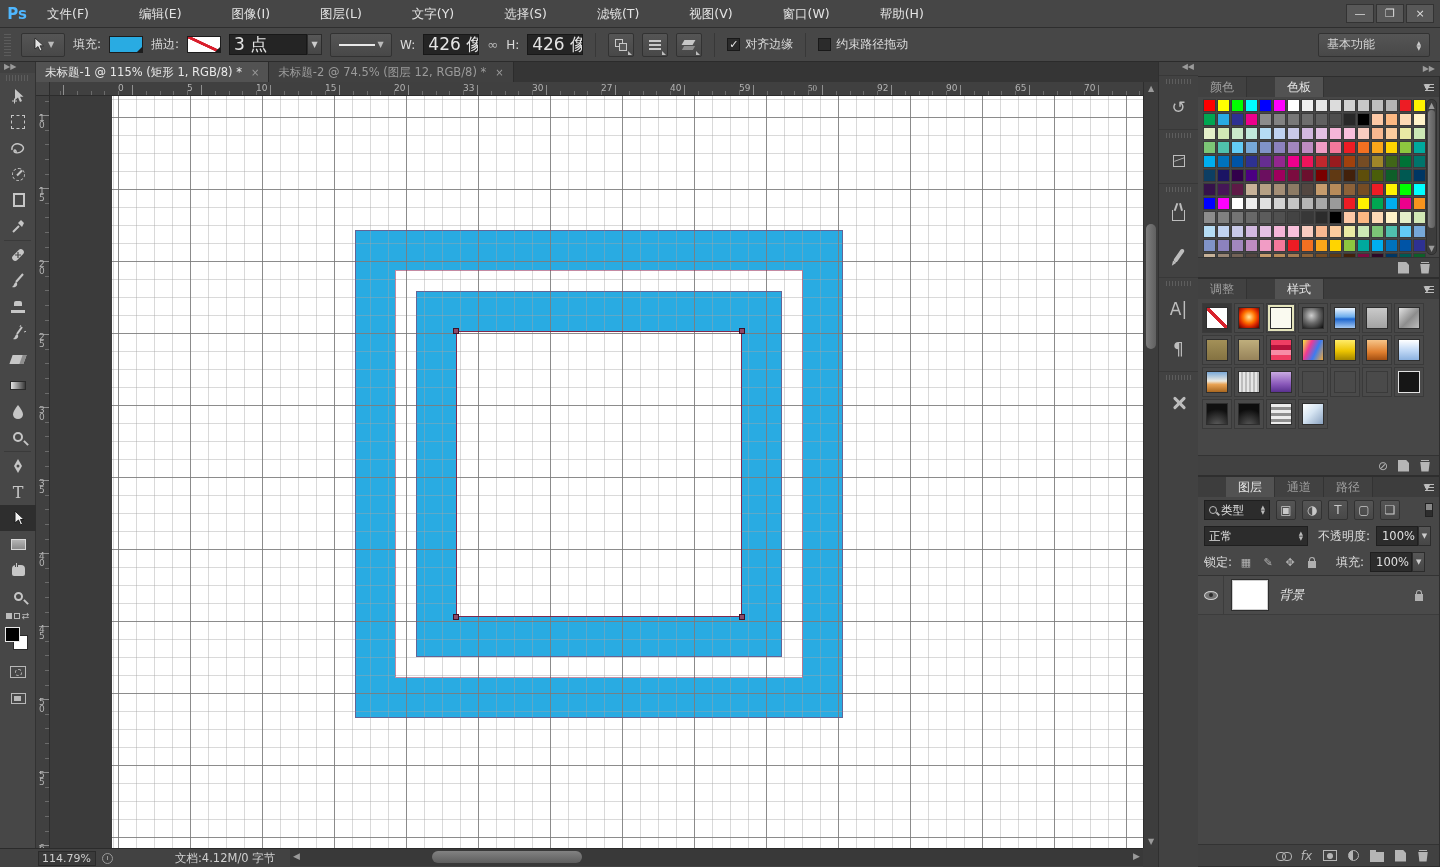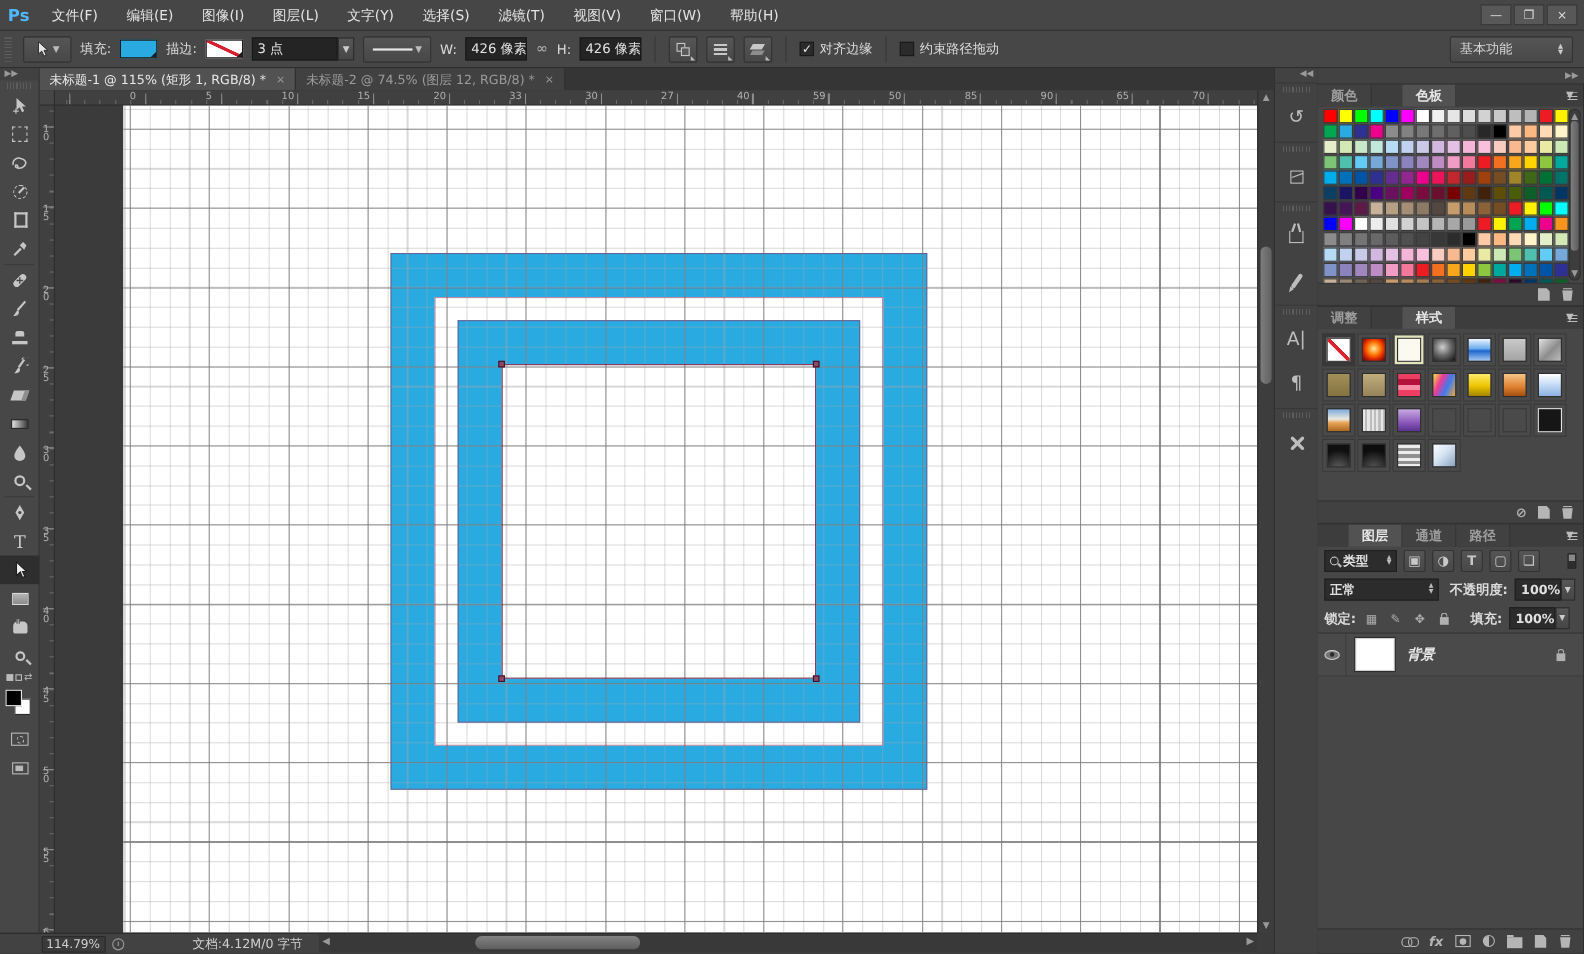--- a/index.html
+++ b/index.html
@@ -15,21 +15,21 @@
 
   
   #optionsbar{position:absolute;left:0;top:28px;width:1440px;height:34px;background:#474747;border-bottom:1px solid #2b2b2b;display:flex;align-items:center;gap:8px;padding-left:4px;}
   .grip{width:7px;height:22px;background:repeating-linear-gradient(0deg,#5c5c5c 0 1px,transparent 1px 3px);margin-right:2px;}
   .tbtn{height:24px;background:linear-gradient(#555,#484848);border:1px solid #323232;border-radius:2px;display:flex;align-items:center;justify-content:center;padding:0 4px;position:relative;}
   .caret{color:#bbb;font-size:8px;margin-left:3px;}
   .olbl{color:#dcdcdc;font-size:12px;}
   .swatchbox{width:34px;height:17px;border:1px solid #1d1d1d;position:relative;background:#fff;}
   .swcorner{position:absolute;right:0;bottom:0;border-style:solid;border-width:0 0 5px 5px;border-color:transparent transparent #1d1d1d transparent;}
   .noslash{position:absolute;inset:0;background:linear-gradient(to top right,transparent 44%,#d81e2c 46%,#d81e2c 55%,transparent 57%);}
-  .darkfield{height:21px;background:#242424;border:1px solid #181818;color:#e4e4e4;display:flex;align-items:center;padding:0 4px;font-size:12px;overflow:hidden;white-space:nowrap;}
+  .darkfield{height:21px;background:#242424;border:1px solid #181818;color:#e4e4e4;display:flex;align-items:center;padding:0 4px;font-size:17px;overflow:hidden;white-space:nowrap;}
   .dropbtn{width:15px;height:21px;background:linear-gradient(#575757,#464646);border:1px solid #2c2c2c;color:#ccc;font-size:8px;display:flex;align-items:center;justify-content:center;}
   .vdiv{width:1px;height:24px;background:#383838;margin:0 4px;}
   .chk{width:13px;height:13px;background:#2b2b2b;border:1px solid #191919;color:#ececec;font-size:11px;line-height:12px;text-align:center;margin-right:5px;}
   .minicaret{position:absolute;right:1px;bottom:1px;border-style:solid;border-width:4px 4px 0 0;border-color:transparent #bdbdbd transparent transparent;transform:rotate(90deg);}
   #workspace{margin-left:auto;margin-right:10px;}
   .updown{display:inline-flex;flex-direction:column;font-size:6px;line-height:5px;color:#ccc;margin-left:8px;}
 
   
   #tabbar{position:absolute;left:36px;top:62px;width:1124px;height:20px;background:#353535;display:flex;}
   .dtab{height:20px;display:flex;align-items:center;padding:0 9px;font-size:11.5px;border-right:1px solid #2c2c2c;}
@@ -131,21 +131,21 @@
   .crossbars::after{transform:rotate(-45deg);}
   .bucketi{width:13px;height:11px;border:1px solid #bdbdbd;border-top:none;position:relative;}
   .bucketi::before{content:"";position:absolute;left:2px;top:-7px;width:2px;height:8px;background:#bdbdbd;transform:rotate(20deg);}
   .bucketi::after{content:"";position:absolute;left:7px;top:-7px;width:2px;height:8px;background:#bdbdbd;transform:rotate(-15deg);}
   .brushi{width:4px;height:15px;background:#bdbdbd;border-radius:2px;position:relative;transform:rotate(35deg);}
   .brushi::after{content:"";position:absolute;left:0;bottom:-5px;border-style:solid;border-width:5px 2px 0 2px;border-color:#bdbdbd transparent transparent transparent;}
 
   
   #panels{position:absolute;left:1198px;top:62px;width:242px;height:805px;background:#333;display:flex;flex-direction:column;}
   #panelstrip{height:14px;background:#424242;text-align:right;color:#9a9a9a;font-size:8px;padding-right:5px;line-height:14px;}
-  .panel{background:#474747;border:1px solid #2e2e2e;border-left:none;display:flex;flex-direction:column;font-weight:bold;}
+  .panel{background:#474747;border:1px solid #2e2e2e;border-left:none;display:flex;flex-direction:column;}
   .ptabs{height:20px;background:#3d3d3d;display:flex;align-items:flex-end;position:relative;}
   .ptab{height:20px;line-height:20px;padding:0 12px;font-size:12px;color:#9e9e9e;background:#414141;border-right:1px solid #333;}
   .ptab.active{background:#525252;color:#e6e6e6;margin-left:28px;}
   .pmenu{position:absolute;right:4px;top:4px;width:16px;height:12px;color:#bdbdbd;font-size:9px;line-height:12px;text-align:center;}
   .pmenu::after{content:"";display:block;margin:-9px 0 0 6px;width:9px;height:7px;background:repeating-linear-gradient(0deg,#bdbdbd 0 1px,transparent 1px 3px);}
   .pbottom{height:20px;background:#414141;border-top:1px solid #333;display:flex;align-items:center;justify-content:flex-end;gap:10px;padding-right:8px;margin-top:auto;}
   .bico{color:#b5b5b5;font-size:12px;line-height:14px;}
   .pagei{width:11px;height:12px;background:#b5b5b5;clip-path:polygon(0 0,70% 0,100% 30%,100% 100%,0 100%);}
   .trashi{width:12px;height:12px;position:relative;}
   .trashi::before{content:"";position:absolute;left:0;top:2px;width:12px;height:10px;background:#b5b5b5;clip-path:polygon(10% 0,90% 0,80% 100%,20% 100%);}
@@ -212,21 +212,21 @@
   .folderico::before{content:"";position:absolute;left:0;top:-2px;width:6px;height:2px;background:#b5b5b5;}
   .toggleico{width:8px;height:14px;background:linear-gradient(#888 0 6px,#2d2d2d 6px);border:1px solid #222;margin-left:auto;}
 </style>
 </head>
 <body>
 
 <div id="app">
 
   <div id="menubar">
     <div id="pslogo">Ps</div>
-    <div id="menuitems" style="display: flex;">
+    <div id="menuitems" style="display: flex; gap: 24px;">
         <span class="mi">文件(F)</span>
         <span class="mi">编辑(E)</span>
         <span class="mi">图像(I)</span>
         <span class="mi">图层(L)</span>
         <span class="mi">文字(Y)</span>
         <span class="mi">选择(S)</span>
         <span class="mi">滤镜(T)</span>
         <span class="mi">视图(V)</span>
         <span class="mi">窗口(W)</span>
         <span class="mi">帮助(H)</span>
@@ -432,22 +432,22 @@
         <span class="hnum" style="left: 68px;">0</span>
         <span class="hnum" style="left: 137px;">5</span>
         <span class="hnum" style="left: 206px;">10</span>
         <span class="hnum" style="left: 275px;">15</span>
         <span class="hnum" style="left: 344px;">20</span>
         <span class="hnum" style="left: 413px;">33</span>
         <span class="hnum" style="left: 482px;">30</span>
         <span class="hnum" style="left: 551px;">27</span>
         <span class="hnum" style="left: 620px;">40</span>
         <span class="hnum" style="left: 689px;">59</span>
-        <span class="hnum" style="left: 758px;">50</span>
-        <span class="hnum" style="left: 827px;">85</span>
+        <span class="hnum" style="left: 758px; font-family: Liberation Serif, serif;">50</span>
+        <span class="hnum" style="left: 827px;">92</span>
         <span class="hnum" style="left: 896px;">90</span>
         <span class="hnum" style="left: 965px;">65</span>
         <span class="hnum" style="left: 1034px;">70</span>
       </div>
     <div id="vruler">
         <span class="vnum" style="top: 33px;">1
 0</span>
         <span class="vnum" style="top: 106px;">1
 5</span>
         <span class="vnum" style="top: 179px;">2

